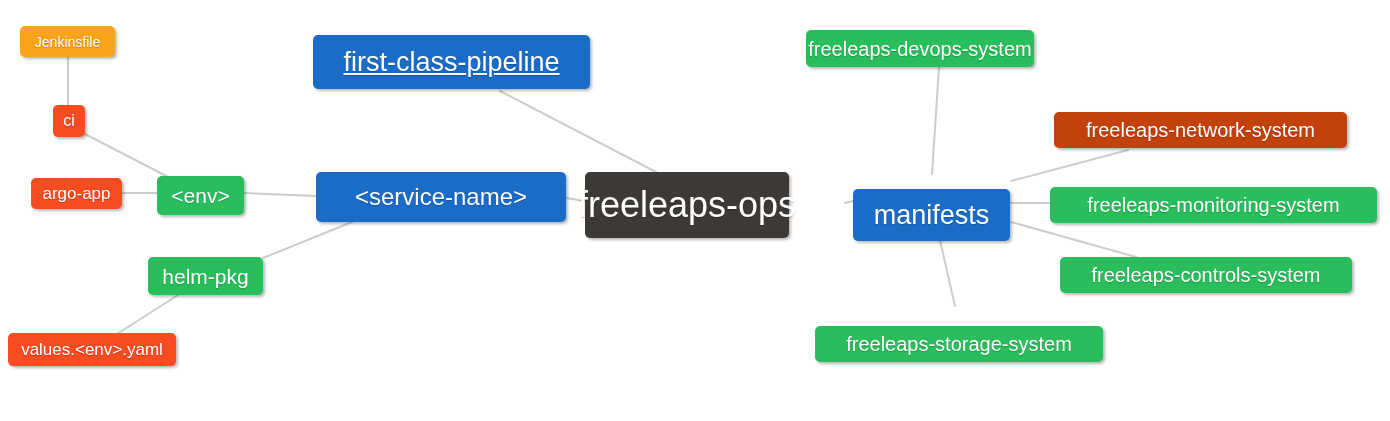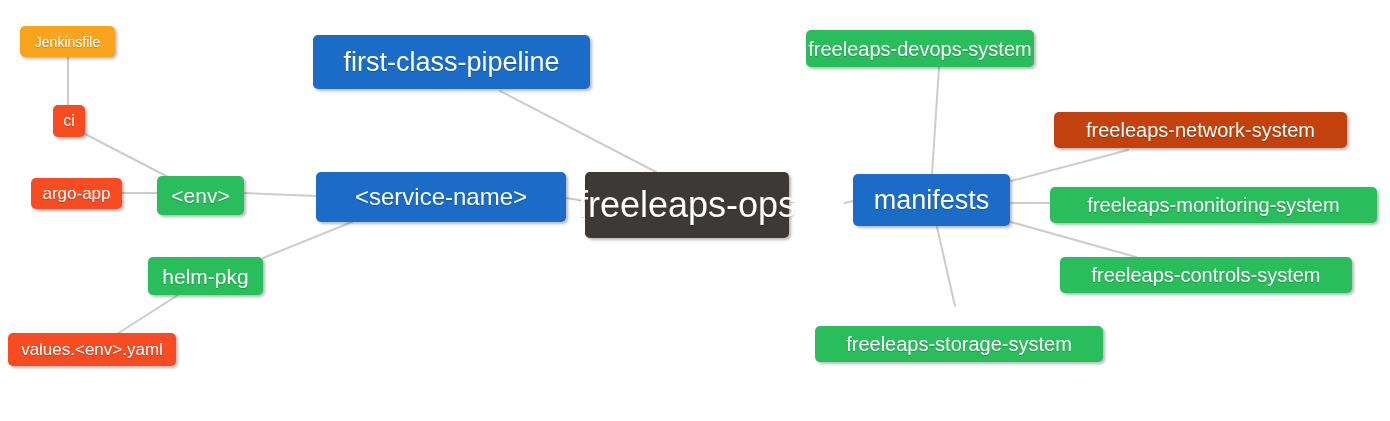--- a/index.html
+++ b/index.html
@@ -65,30 +65,30 @@
   </div>
   <div class="node" style="left: 157px; top: 176px; width: 87px; height: 39px; font-size: 21px; background: rgb(42, 189, 92); color: rgb(255, 255, 255);">
     <span class="node-label">&lt;env&gt;</span>
   </div>
   <div class="node" style="left: 148px; top: 257px; width: 115px; height: 38px; font-size: 21px; background: rgb(42, 189, 92); color: rgb(255, 255, 255); text-align: center;">
     <span class="node-label">helm-pkg</span>
   </div>
   <div class="node" style="left: 8px; top: 333px; width: 168px; height: 33px; font-size: 17px; background: rgb(247, 75, 34); color: rgb(255, 255, 255);">
     <span class="node-label">values.&lt;env&gt;.yaml</span>
   </div>
-  <div class="node" style="left: 313px; top: 35px; width: 277px; height: 54px; font-size: 27px; background: rgb(27, 108, 199); color: rgb(255, 255, 255);">
+  <div class="node" style="left: 313px; top: 35px; width: 277px; height: 54px; font-size: 27px; background: rgb(27, 108, 199); color: rgb(255, 255, 255); text-decoration: underline;">
     <span class="node-label">first-class-pipeline</span>
   </div>
   <div class="node" style="left: 316px; top: 172px; width: 250px; height: 50px; font-size: 24px; background: rgb(27, 108, 199); color: rgb(255, 255, 255);">
     <span class="node-label">&lt;service-name&gt;</span>
   </div>
   <div class="node" style="left: 585px; top: 172px; width: 204px; height: 66px; font-size: 36px; background: rgb(61, 57, 54); color: rgb(255, 255, 255);">
     <span class="node-label">freeleaps-ops</span>
   </div>
-  <div class="node" style="left: 853px; top: 174px; width: 157px; height: 52px; font-size: 27px; background: rgb(27, 108, 199); color: rgb(255, 255, 255);">
+  <div class="node" style="left: 853px; top: 189px; width: 157px; height: 52px; font-size: 27px; background: rgb(27, 108, 199); color: rgb(255, 255, 255);">
     <span class="node-label">manifests</span>
   </div>
   <div class="node" style="left: 806px; top: 30px; width: 228px; height: 37px; font-size: 20px; background: rgb(42, 189, 92); color: rgb(255, 255, 255);">
     <span class="node-label">freeleaps-devops-system</span>
   </div>
   <div class="node" style="left: 1054px; top: 112px; width: 293px; height: 36px; font-size: 20px; background: #c2410c; color: rgb(255, 255, 255);">
     <span class="node-label">freeleaps-network-system</span>
   </div>
   <div class="node" style="left: 1050px; top: 187px; width: 327px; height: 36px; font-size: 20px; background: rgb(42, 189, 92); color: rgb(255, 255, 255);">
     <span class="node-label">freeleaps-monitoring-system</span>

